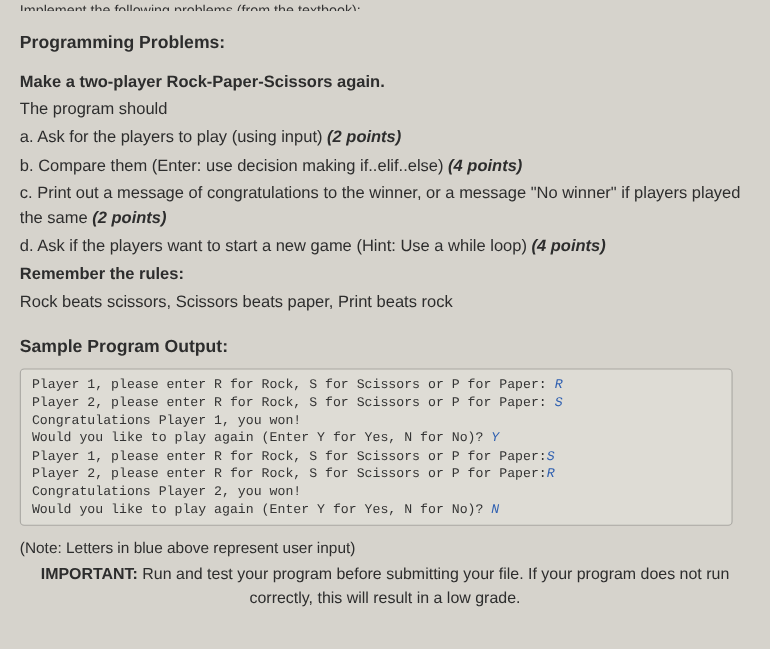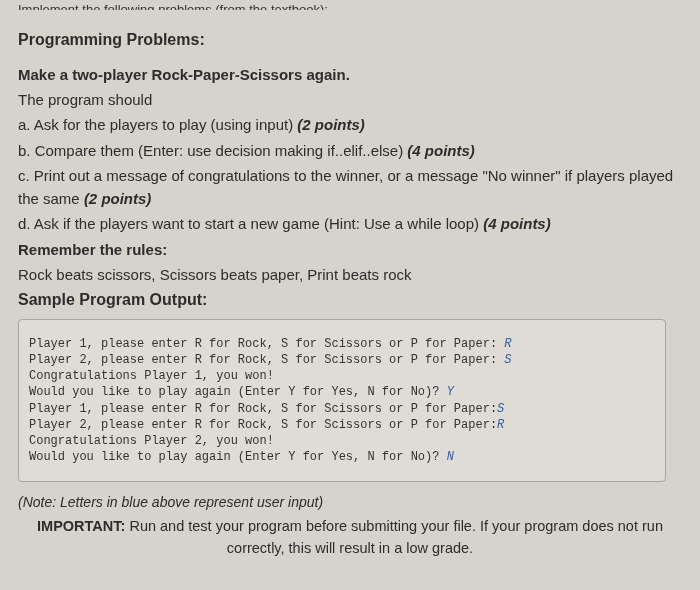--- a/index.html
+++ b/index.html
@@ -31,31 +31,30 @@
     margin: 4px 0 10px 0;
     font-size: 16px;
   }
   .bold { font-weight: 700; }
   .italic { font-style: italic; }
   p { margin: 2px 0; }
   .code-box {
     border: 1px solid #a9a7a2;
     border-radius: 4px;
     background: #dedcd5;
-    padding: 16px 10px;
+    padding: 6px 10px;
     margin: 6px 16px 10px 0;
     font-family: "Courier New", monospace;
     font-size: 12px;
     line-height: 1.35;
     white-space: pre;
     color: #333;
   }
   .blue { color: #2e5fb0; font-style: italic; }
   .note {
-    font-style: italic;
     font-size: 14px;
     margin-top: 4px;
   }
   .important {
     font-size: 14.5px;
     line-height: 1.5;
     text-align: center;
   }
 </style>
 </head>
@@ -73,21 +72,21 @@
 
 <p><span>b. Compare them (Enter: use decision making if..elif..else) </span><span class="bold italic">(4 points)</span></p>
 
 <p><span>c. Print out a message of congratulations to the winner, or a message "No winner" if players played the same </span><span class="bold italic">(2 points)</span></p>
 
 <p><span>d. Ask if the players want to start a new game (Hint: Use a while loop) </span><span class="bold italic">(4 points)</span></p>
 
 <p class="bold">Remember the rules:</p>
 <p>Rock beats scissors, Scissors beats paper, Print beats rock</p>
 
-<p class="section-title" style="margin-top:2px; margin-bottom:2px;">Sample Program Output:</p>
+<p class="section-title" style="margin-top:18px; margin-bottom:2px;">Sample Program Output:</p>
 
 <div class="code-box"><span>Player 1, please enter R for Rock, S for Scissors or P for Paper: </span><span class="blue">R</span>
 <span>Player 2, please enter R for Rock, S for Scissors or P for Paper: </span><span class="blue">S</span>
 <span>Congratulations Player 1, you won!</span>
 <span>Would you like to play again (Enter Y for Yes, N for No)? </span><span class="blue">Y</span>
 <span>Player 1, please enter R for Rock, S for Scissors or P for Paper:</span><span class="blue">S</span>
 <span>Player 2, please enter R for Rock, S for Scissors or P for Paper:</span><span class="blue">R</span>
 <span>Congratulations Player 2, you won!</span>
 <span>Would you like to play again (Enter Y for Yes, N for No)? </span><span class="blue">N</span></div>
 

